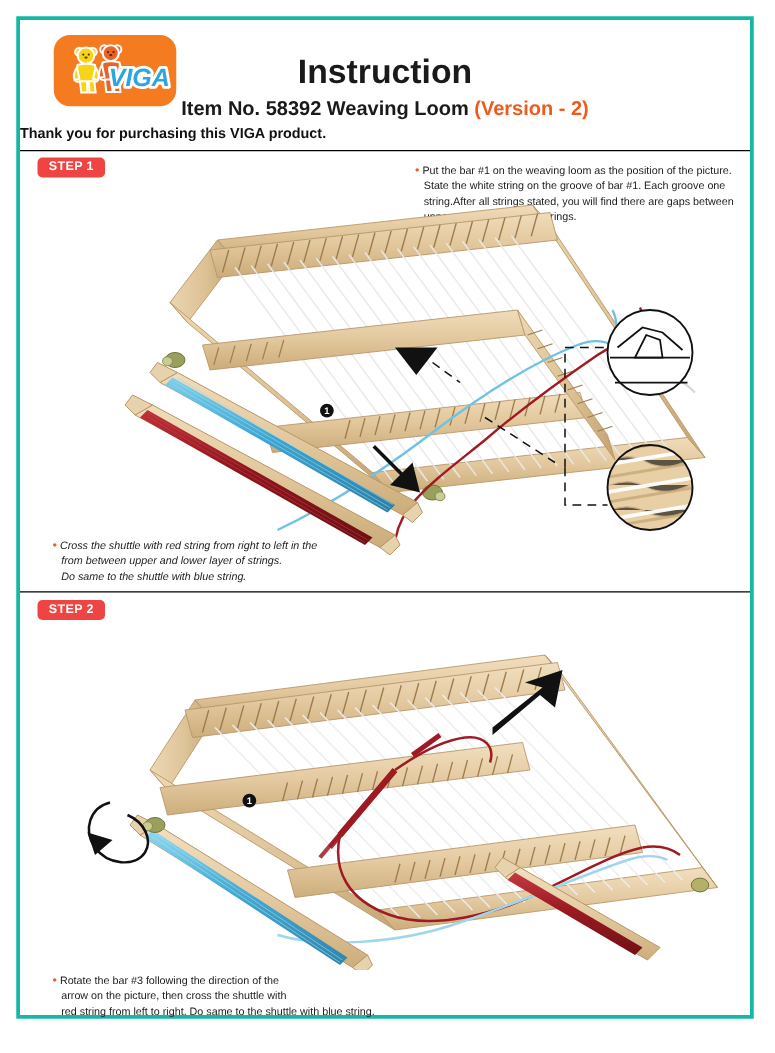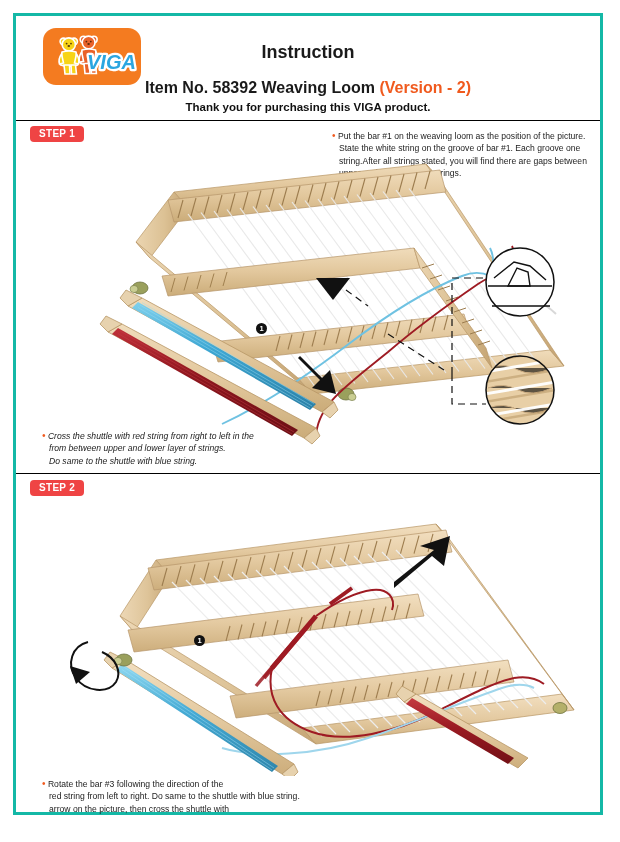--- a/index.html
+++ b/index.html
@@ -9,24 +9,24 @@
 
   
   .frame{position:absolute;left:13px;top:13px;width:590px;height:802px;border:3px solid #14b8a6;box-sizing:border-box;background:#fff;}
 
   
   .header{position:absolute;left:0;top:0;width:584px;height:102px;}
   .logo{position:absolute;left:27px;top:12px;width:98px;height:57px;background:#F47B20;border-radius:13px;overflow:hidden;}
   .logo .bearY{position:absolute;left:14px;top:8px;width:26px;height:40px;}
   .logo .bearO{position:absolute;left:34px;top:6px;width:26px;height:42px;}
 
-  .title{position:absolute;left:0;top:26px;width:584px;text-align:center;font-size:18px;font-weight:bold;color:#1a1a1a;letter-spacing:0px;}
+  .title{position:absolute;left:0;top:26px;width:584px;text-align:center;font-size:27px;font-weight:bold;color:#1a1a1a;letter-spacing:0px;}
   .subtitle{position:absolute;left:0;top:63px;width:584px;text-align:center;font-size:16px;font-weight:bold;color:#1a1a1a;}
   .subtitle .ver{color:#F05A1E;}
-  .thanks{position:absolute;left:0;top:85px;width:584px;text-align:center;font-size:11.5px;font-weight:bold;color:#111;}
+  .thanks{position:absolute;left:0;top:85px;width:584px;font-size:11.5px;font-weight:bold;color:#111;}
 
   .hr{position:absolute;left:0;width:584px;height:0;border-top:1px solid #000;}
   .hr.h1{top:104px;}
   .hr.h2{top:457px;}
 
   
   .step-badge{position:absolute;background:#ef4444;border-radius:4px;padding:2px 9px 3px 9px;
      color:#fff;font-size:10px;font-weight:bold;letter-spacing:0.3px;line-height:11px;}
 
   
@@ -499,18 +499,18 @@
       <g>
         <path d="M378 76 L418 44 L404 40 L434 30 L428 60 L416 50 L378 82 Z" fill="#111"></path>
       </g>
     </svg>
     <div class="cap-num" style="left:178px;top:129px;">1</div>
   </div>
 
   <div class="txt" style="left:26px;top:762px;width:330px;">
     <span class="ln"><span class="bul">•</span>
       <span>Rotate the bar #3 following the direction of the</span></span>
+    <span class="ln ind">arrow on the picture, then cross the shuttle with</span>
     <span class="ln ind">red string from left to right. Do same to the shuttle with blue string.</span>
-    <span class="ln ind">arrow on the picture, then cross the shuttle with</span>
   </div>
 
  </div>
 </div>
 
 </body></html>

